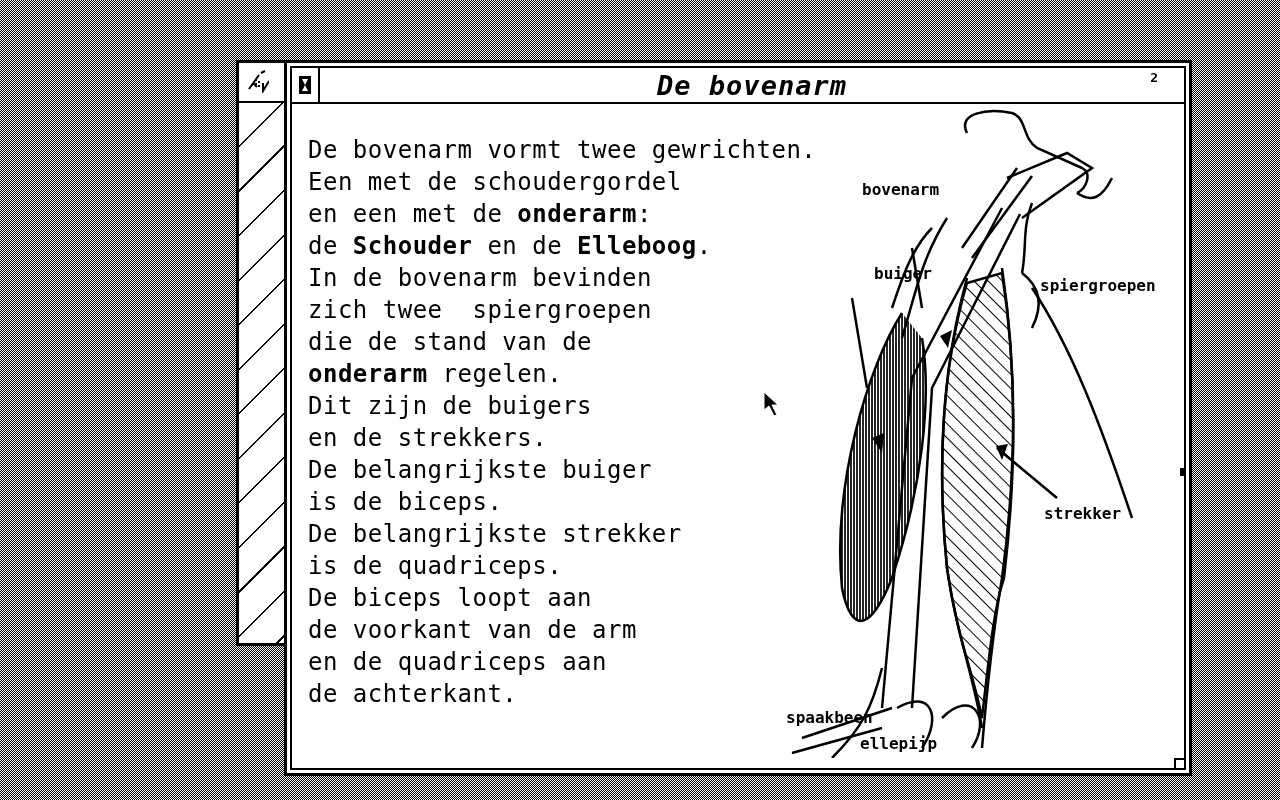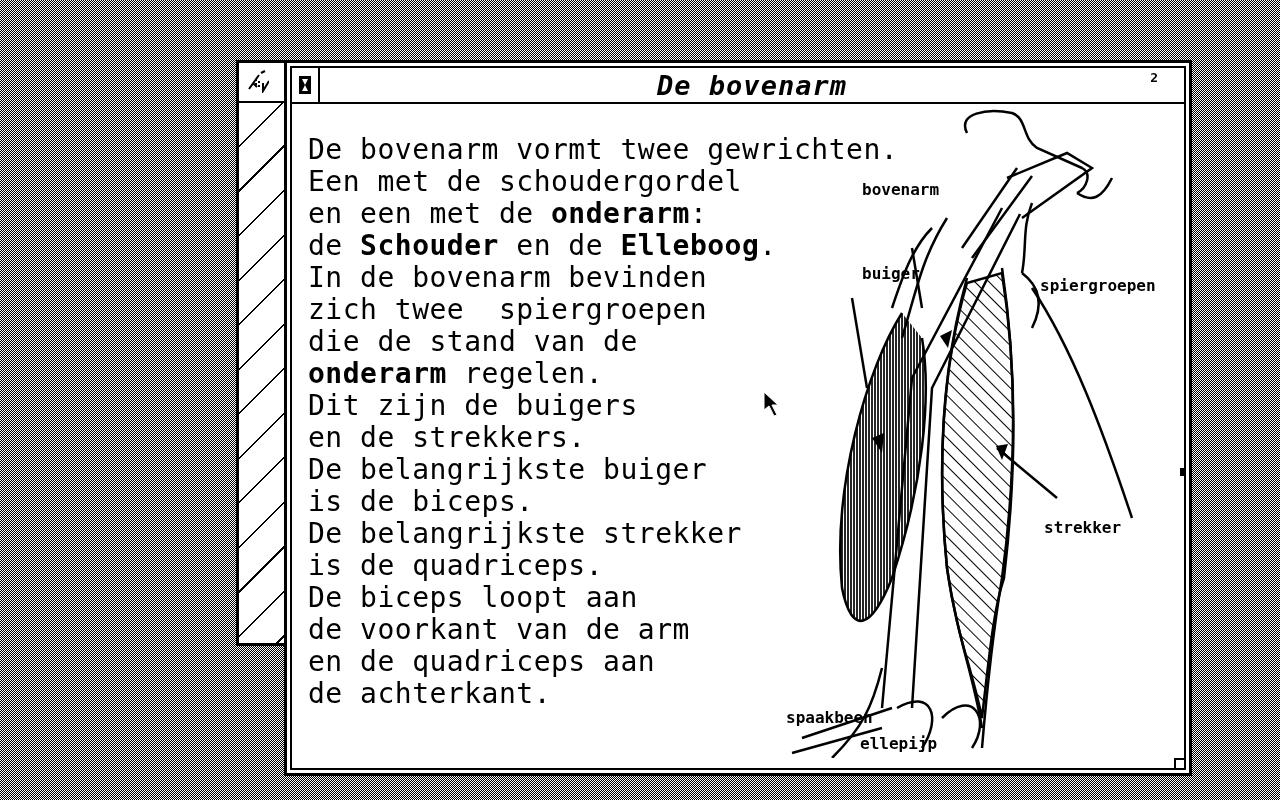--- a/index.html
+++ b/index.html
@@ -65,21 +65,21 @@
   .main-win .pagenum {
     position:absolute; right:26px; top:2px; font-size:13px; font-weight:bold; color:#000;
   }
   .main-win .resize {
     position:absolute; right:-2px; bottom:-2px; width:8px; height:8px; border:2px solid #000; background:#fff;
   }
   .main-win .side-mark {
     position:absolute; right:-2px; top:400px; width:6px; height:8px; background:#000;
   }
   .text-block {
-    position:absolute; left:16px; top:66px; font-size:28px; line-height:32px; color:#000;
+    position:absolute; left:16px; top:66px; font-size:24px; line-height:32px; color:#000;
     white-space:pre; letter-spacing:0.5px;
   }
   .text-block b { font-weight:bold; }
   .figure {
     position:absolute; left:480px; top:40px; width:420px; height:650px;
   }
   .label {
     position:absolute; font-size:16px; font-weight:bold; color:#000; letter-spacing:0px;
     font-family:"DejaVu Sans Mono", monospace;
   }
@@ -161,23 +161,23 @@
           <path d="M225 340 L285 390"></path>
         </g>
         <path d="M130 205 C95 260 60 380 70 480 C80 530 100 520 120 470 C150 380 160 290 150 230 Z" fill="url(#dense)" opacity="0.85"></path>
         <path d="M195 175 C170 260 165 360 175 460 C185 530 200 560 210 610 C218 540 222 500 232 470 C245 360 245 260 230 165 Z" fill="url(#hatch)" stroke="#000" stroke-width="2.5"></path>
 
         <polygon points="168,228 176,240 180,222" fill="#000"></polygon>
         <polygon points="100,330 110,345 112,325" fill="#000"></polygon>
         <polygon points="224,338 230,352 236,336" fill="#000"></polygon>
       </svg>
       <div class="label" style="left:90px; top:72px;">bovenarm</div>
-      <div class="label" style="left:44px; top:156px;padding-left:46px;">buiger</div>
+      <div class="label" style="left:56px; top:156px;padding-left:46px;">buiger</div>
       <div class="label" style="left:268px; top:168px;">spiergroepen</div>
-      <div class="label" style="left:272px; top:410px;">strekker</div>
+      <div class="label" style="left:272px; top:396px;">strekker</div>
       <div class="label" style="left:14px; top:600px;">spaakbeen</div>
       <div class="label" style="left:88px; top:626px;">ellepijp</div>
     </div>
 
     <div class="side-mark"></div>
     <div class="resize"></div>
   </div>
 </div>
 
 <div class="cursor">

